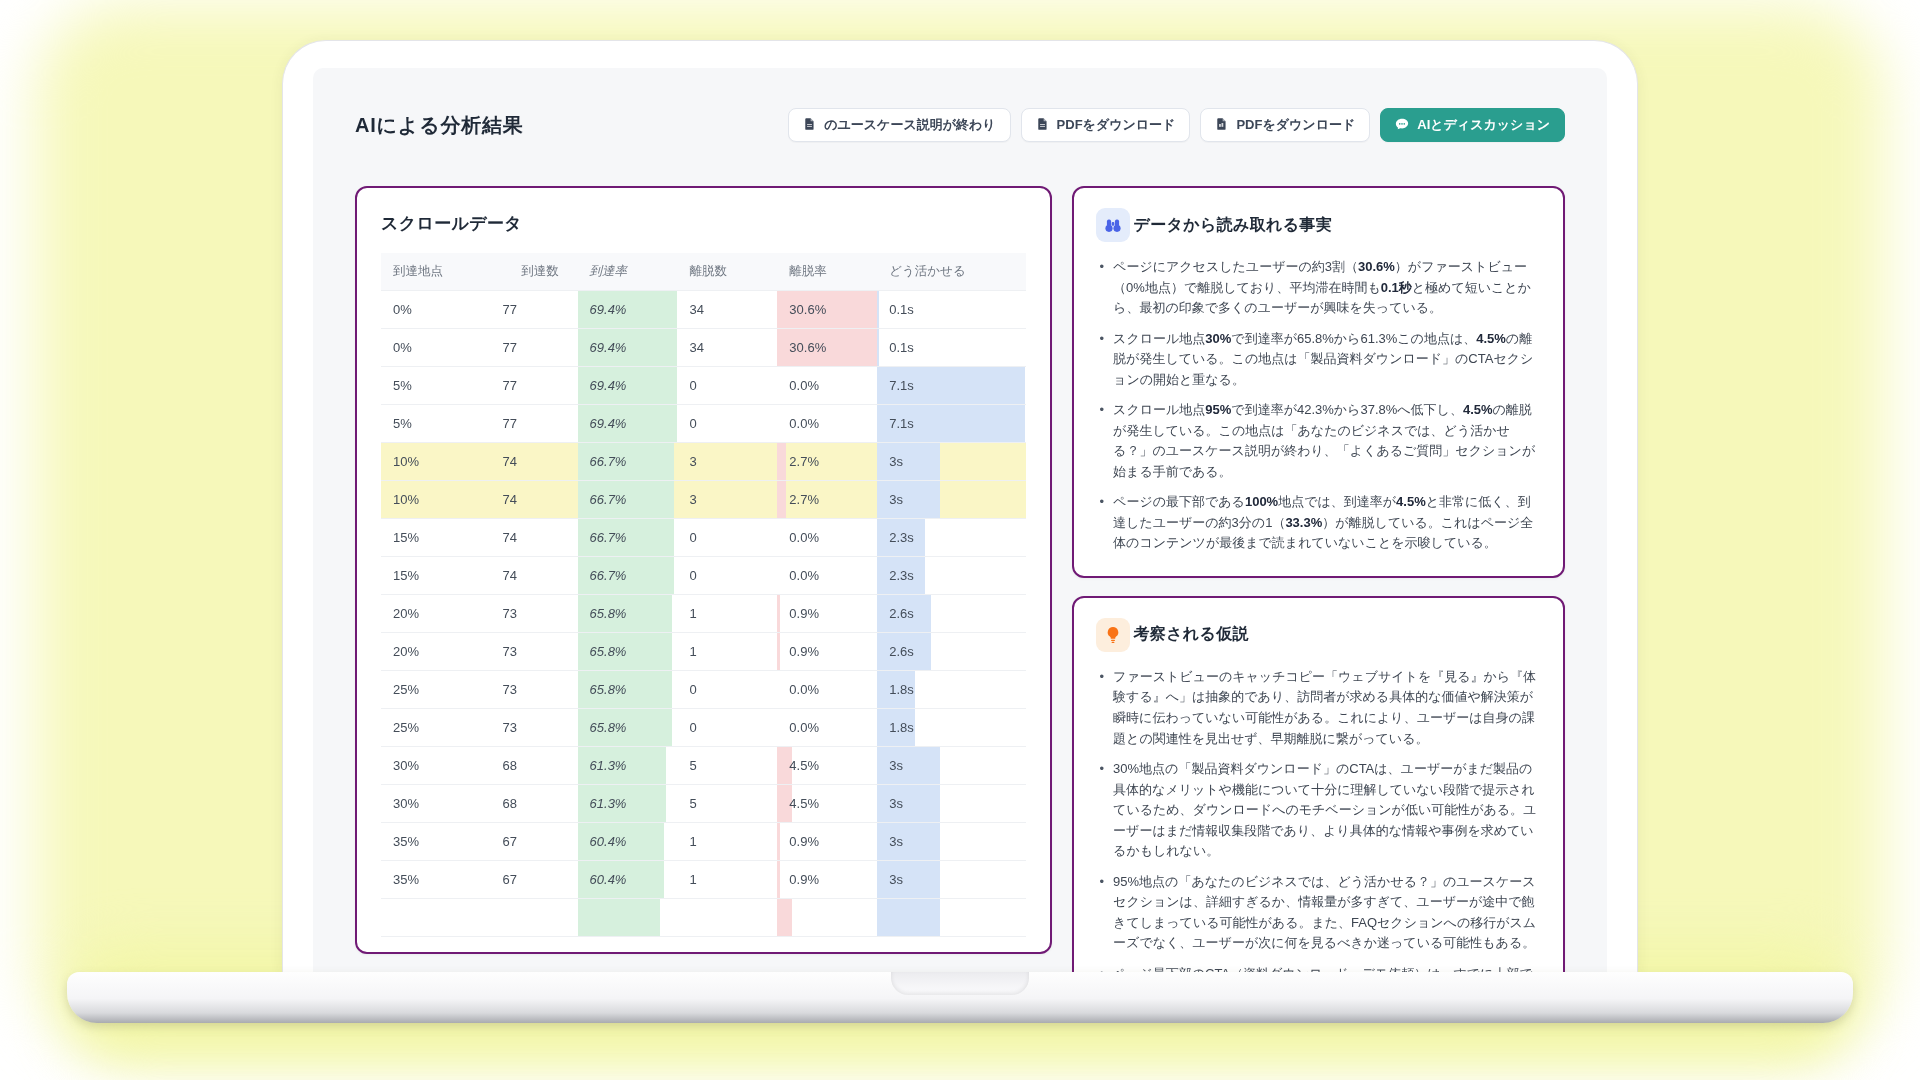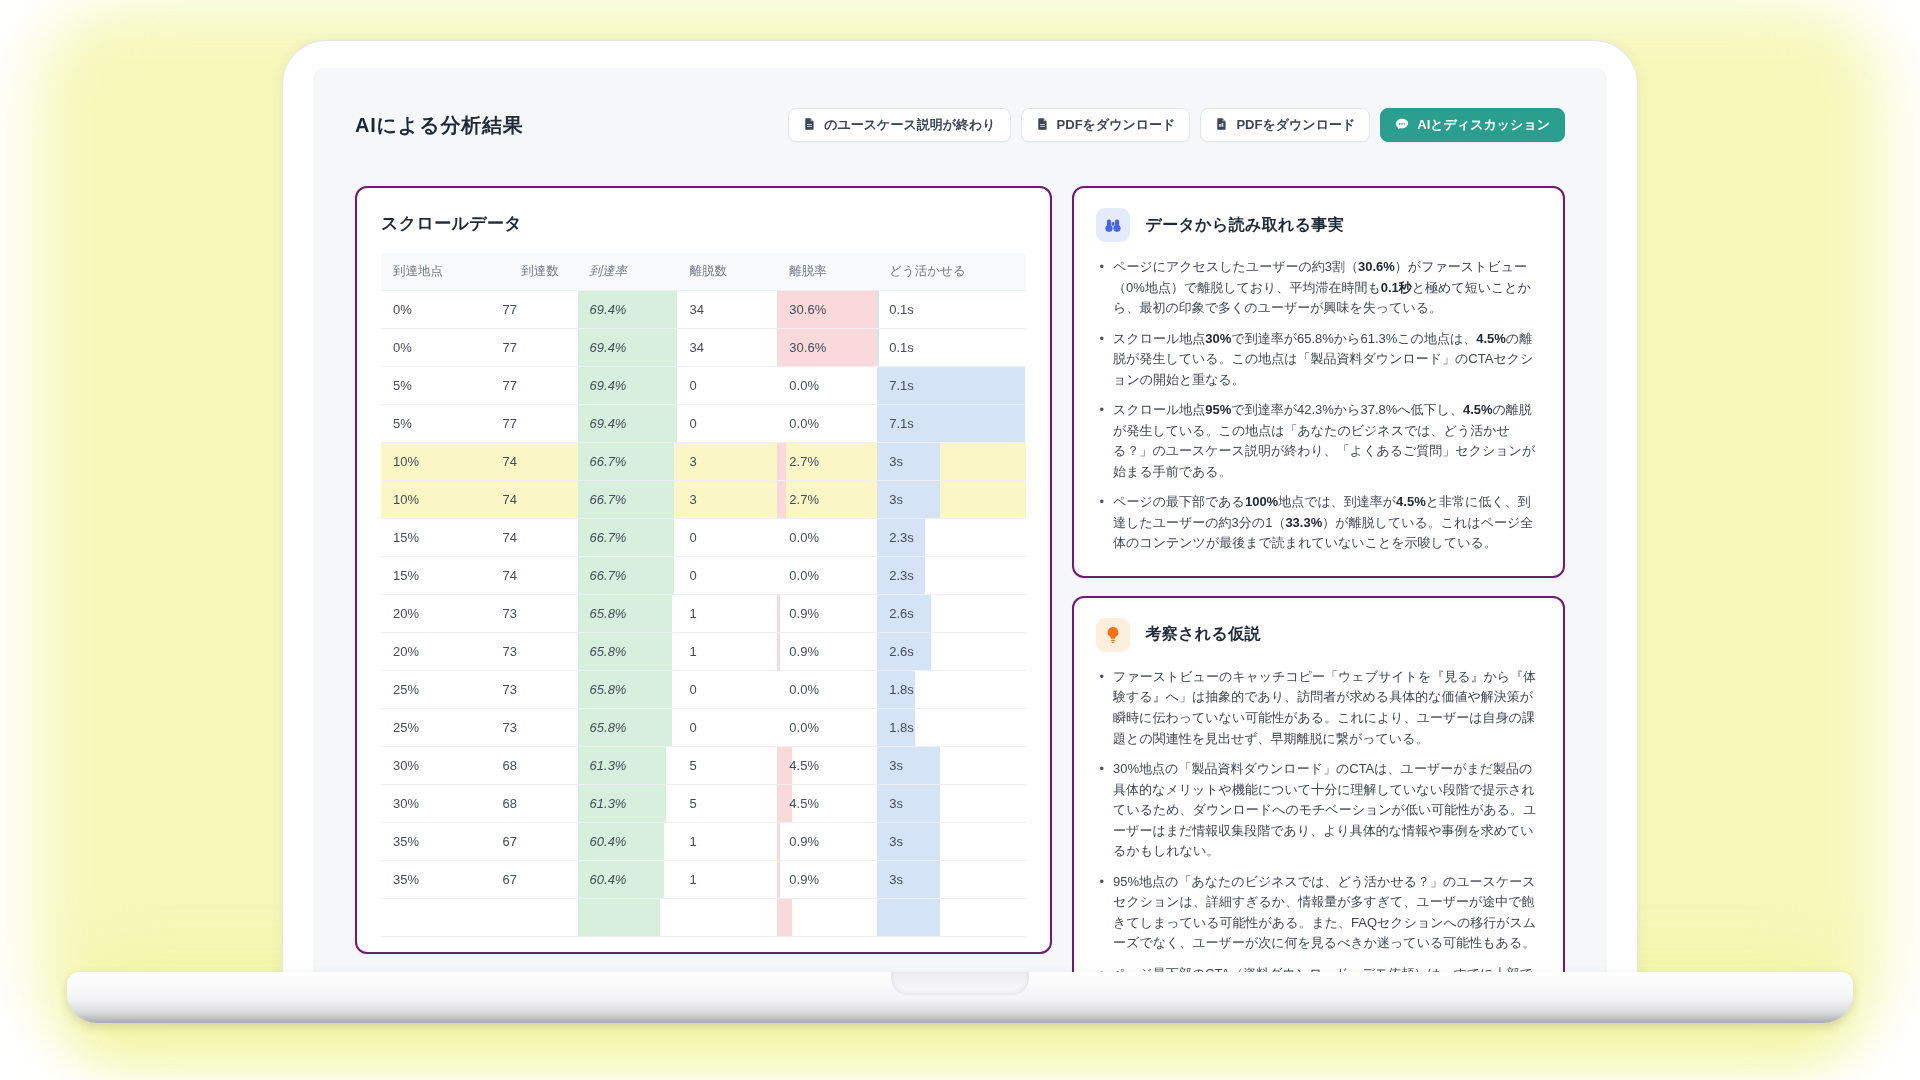--- a/index.html
+++ b/index.html
@@ -54,21 +54,21 @@
   .td{position:relative;height:100%;display:flex;align-items:center;overflow:hidden;}
   .td>span{position:relative;padding-left:12px;z-index:1;}
   .bar{position:absolute;left:0;top:0;bottom:0;z-index:0;}
   .bar-green{background:var(--green,#d6f0dd);}
   .bar-red{background:var(--red,#f9d9da);}
   .bar-blue{background:var(--blue,#d5e3f7);}
   .c-point{width:17%;}.c-reach{width:13.5%;text-align:center;}.c-rrate{width:15.5%;font-style:italic;}
   .c-exits{width:15.5%;}.c-erate{width:15.5%;}.c-time{width:23%;}
 
   
-  .panel-head{display:flex;align-items:center;gap:16px;}
+  .panel-head{display:flex;align-items:center;gap:4px;}
   .icon-box{width:34px;height:34px;border-radius:9px;display:flex;align-items:center;justify-content:center;flex:0 0 auto;}
   .icon-facts{background:#e4ecfb;}
   .icon-hyp{background:#fdeedd;}
   .panel-title{font-size:16px;font-weight:700;color:#1f2937;letter-spacing:.02em;}
   .bullets{margin:15px 0 0;padding:0 2px 0 4px;list-style:none;display:flex;flex-direction:column;gap:10px;}
   .bullets li{display:flex;gap:9px;font-size:13px;line-height:1.58;color:#3e4652;}
   .bullets .dot{color:#4b5563;flex:0 0 auto;line-height:1.58;}
   .bullets b{font-weight:700;color:#21293a;}
 </style>
 </head>

